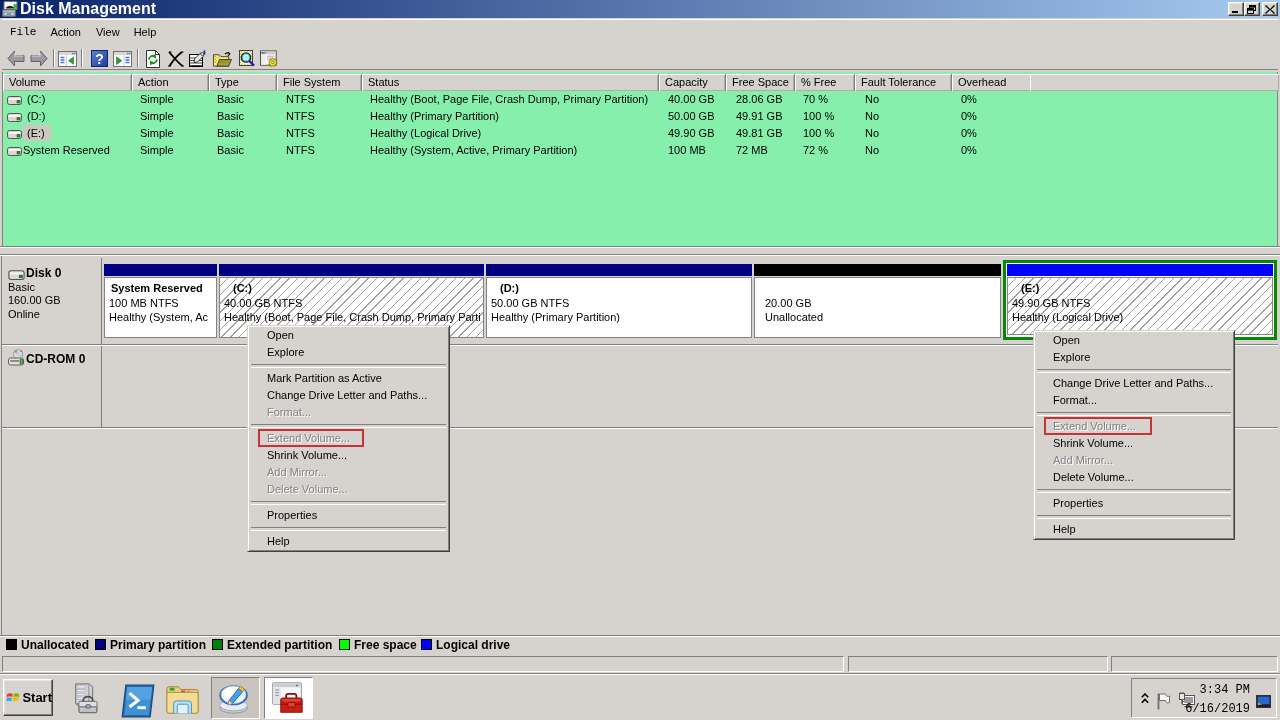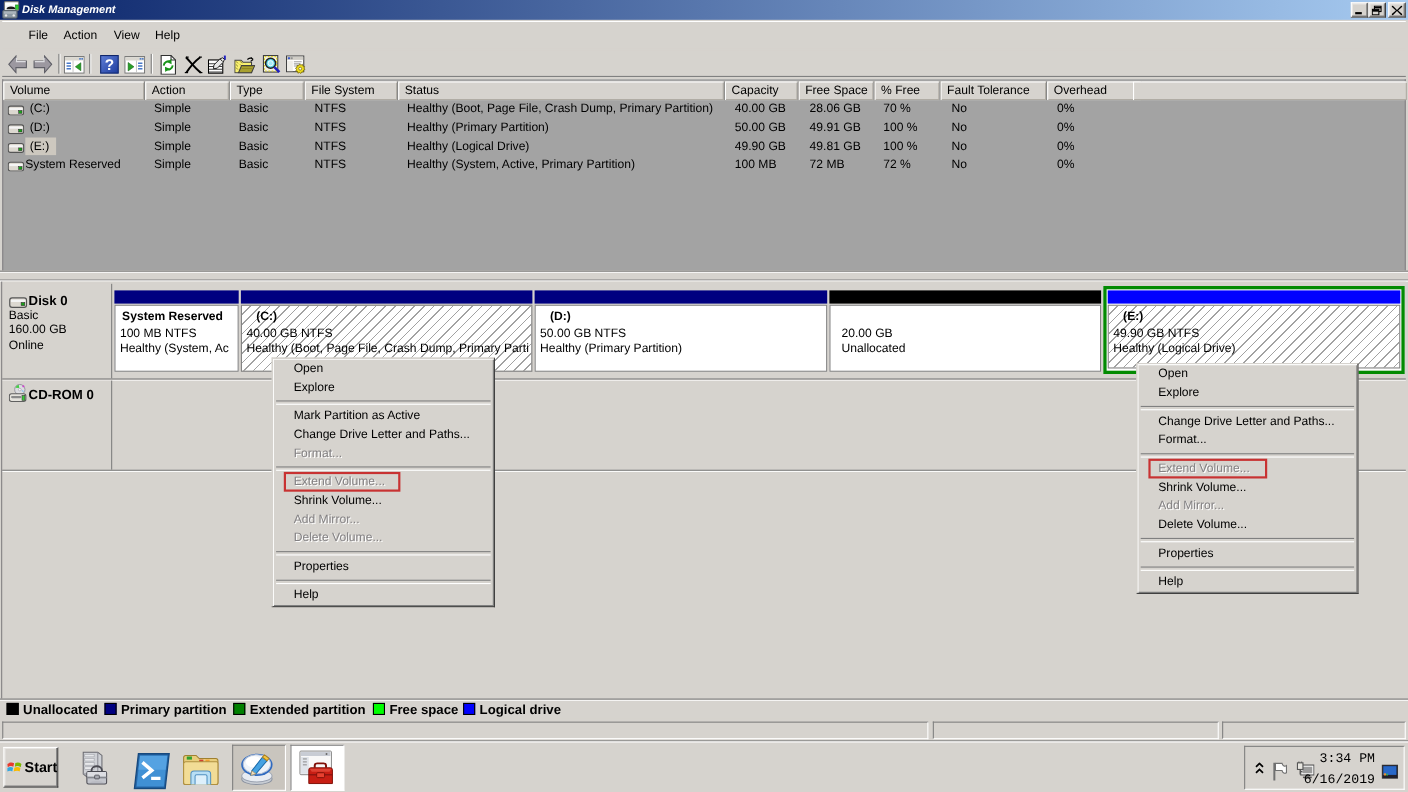--- a/index.html
+++ b/index.html
@@ -1,29 +1,29 @@
 <!DOCTYPE html>
 <html><head><meta charset="utf-8"><style>
 *{margin:0;padding:0;box-sizing:border-box;}
 html,body{width:1280px;height:720px;overflow:hidden;}
 body{font-family:"Liberation Sans",sans-serif;font-size:11px;background:#D6D3CE;position:relative;color:#000;}
 .abs{position:absolute;}
 
 #titlebar{position:absolute;left:0;top:0;width:1280px;height:18px;background:linear-gradient(to right,#0A246A,#A6CAF0);display:flex;align-items:center;}
-#titlebar .title{color:#fff;font-weight:bold;font-size:10px;margin-left:4px;font-style:italic;}
+#titlebar .title{color:#fff;font-weight:bold;font-size:16px;margin-left:4px;}
 .tbtn{position:absolute;top:2px;width:16px;height:14px;background:#D6D3CE;border:1px solid;border-color:#fff #404040 #404040 #fff;box-shadow:inset -1px -1px 0 #808080,inset 1px 1px 0 #E8E6E3;display:flex;align-items:center;justify-content:center;}
 
 #menubar{position:absolute;left:2px;top:19px;width:1276px;height:25px;background:#D6D3CE;box-shadow:inset 0 1px 0 #fff;display:flex;align-items:center;}
 #menubar span{padding:0;font-size:11px;}
 
 #toolbar{position:absolute;left:2px;top:46px;width:1276px;height:24px;background:#D6D3CE;border-bottom:1px solid #808080;}
 .tsep{position:absolute;top:3px;width:2px;height:18px;border-left:1px solid #808080;border-right:1px solid #fff;}
 .ticon{position:absolute;top:3px;width:19px;height:19px;display:flex;align-items:center;justify-content:center;}
 
-#listview{position:absolute;left:2px;top:72px;width:1276px;height:174px;background:#a3a3a3;border-left:1px solid #848284;border-right:1px solid #848284;}
+#listview{position:absolute;left:2px;top:72px;width:1276px;height:174px;background:#86efac;border-left:1px solid #848284;border-right:1px solid #848284;}
 #lvheader{position:absolute;left:0;top:2px;height:17px;width:1274px;background:#D6D3CE;}
 .hcell{position:absolute;top:0;height:17px;background:#D6D3CE;border-right:1px solid #808080;box-shadow:inset 1px 1px 0 #fff,inset -1px -1px 0 #b0aca4;padding:2px 0 0 6px;font-size:11px;}
 .lvrow{position:absolute;height:17px;width:1276px;font-size:11px;}
 .lvrow .c{position:absolute;top:2px;}
 
 #splitter{position:absolute;left:0px;top:246px;width:1280px;height:10px;background:#D6D3CE;border-top:1px solid #808080;border-bottom:1px solid #fff;box-shadow:inset 0 1px 0 #fff, inset 0 -1px 0 #808080;}
 
 #graph{position:absolute;left:2px;top:256px;width:1276px;height:379px;background:#D6D3CE;}
 .diskhead{position:absolute;left:0;width:100px;background:#D6D3CE;border-right:1px solid #808080;padding:7px 0 0 6px;line-height:13.5px;}
 .rowline{position:absolute;left:0;width:1276px;border-top:1px solid #808080;box-shadow:0 1px 0 #fff;}
@@ -81,21 +81,21 @@
       </svg>
     </div>
   <div class="tbtn" style="left:1262px;">
       <svg width="10" height="9" viewBox="0 0 10 9">
         <path d="M1 0 L5 4 L9 0 L10 1 L6 4.5 L10 8 L9 9 L5 5 L1 9 L0 8 L4 4.5 L0 1 Z" fill="#000"></path>
       </svg>
     </div>
 </div>
 
 <div id="menubar">
-  <span style="margin-left:24px;">File</span>
+  <span style="margin-left:8px;font-family:Liberation Mono, monospace;">File</span>
     <span style="margin-left:14px;">Action</span>
     <span style="margin-left:15px;">View</span>
     <span style="margin-left:14px;">Help</span>
 </div>
 
 <div id="toolbar">
   <span class="ticon" style="left:4px;">
       <svg width="18" height="17" viewBox="0 0 18 17">
         <path d="M7.5 1 L1 8.5 L7.5 16 L7.5 11.5 L17 11.5 L17 5.5 L7.5 5.5 Z" fill="#9c98a0" stroke="#606068"></path>
         <path d="M7.9 2.6 L7.9 6 L16.4 6" fill="none" stroke="#dcdce0" stroke-width="1.2"></path>

